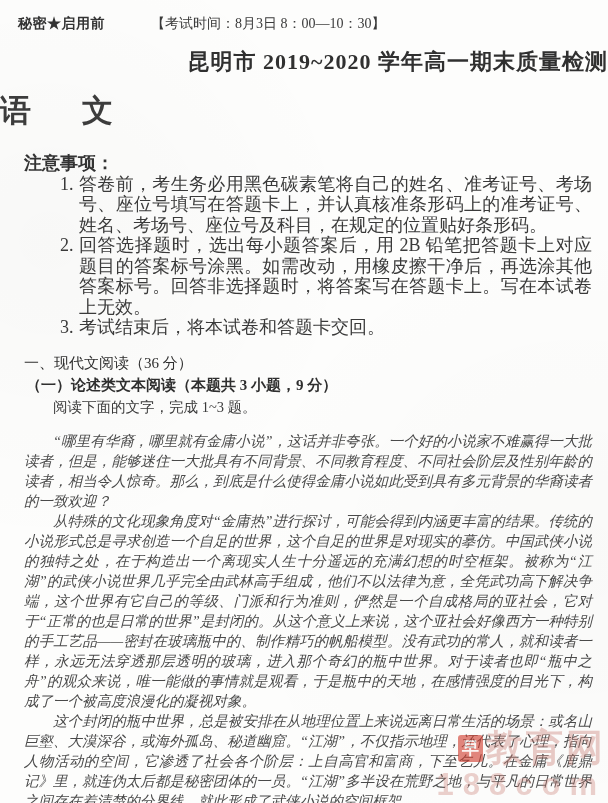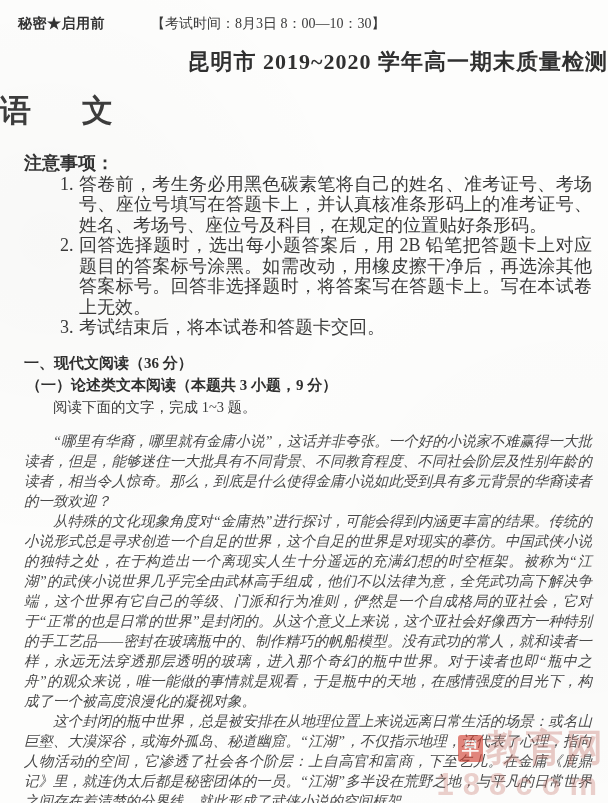--- a/index.html
+++ b/index.html
@@ -40,21 +40,21 @@
     letter-spacing: 10px;
     color: #3c3c3c;
   }
   .notice { margin: 21px 16px 0 24px; font-size: 18px; line-height: 20.5px; color: #3a3a3a; font-family: Liberation Serif, serif; }
   .notice-heading { font-weight: bold; color: #333; }
   .notice-list { margin: 0; padding: 0; list-style: none; }
   .notice-item { position: relative; margin-left: 36px; padding-left: 19px; text-align: justify; }
   .notice-item .num { position: absolute; left: 0; top: 0; }
   .section-heading {
     margin: 15px 16px 0 24px;
-    font-size: 15px; font-weight: bold; color: #2f2f2f; line-height: 21px;
+    font-size: 15px; font-weight: normal; color: #2f2f2f; line-height: 21px;
   }
   .subsection-heading {
     margin: 1px 16px 0 26px;
     font-size: 15px; font-weight: bold; color: #2f2f2f; line-height: 21px;
   }
   .instruction {
     margin: 1px 16px 14px 24px;
     font-size: 14.5px; line-height: 20px; text-indent: 2em; color: #3a3a3a;
   }
   .passage { margin: 1px 16px 0 24px; }

